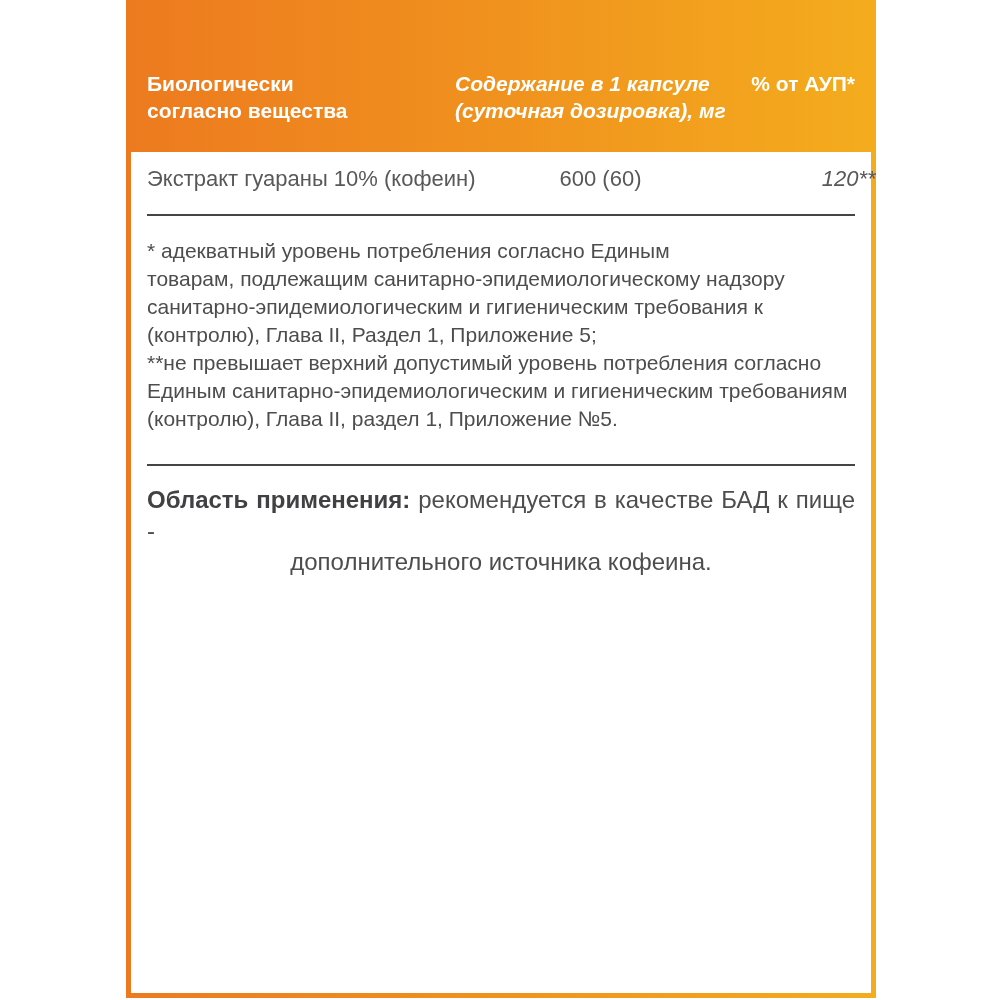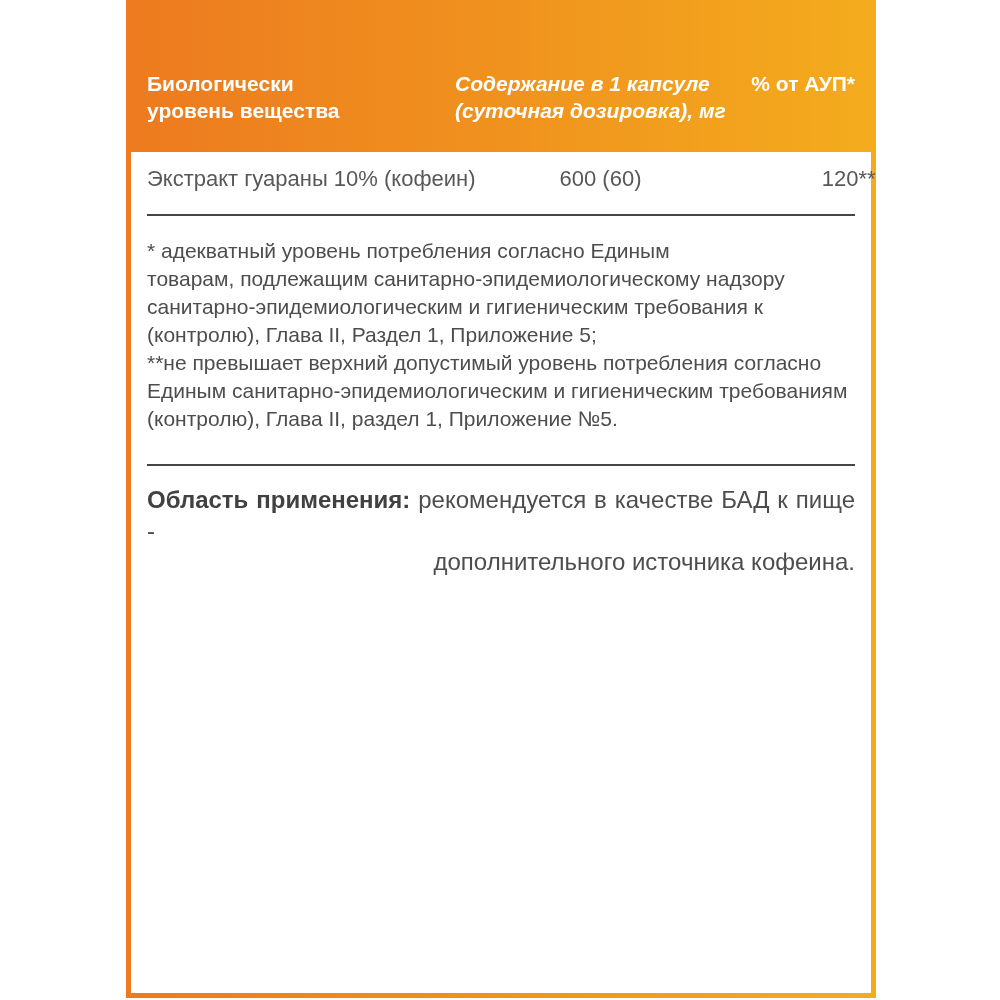--- a/index.html
+++ b/index.html
@@ -62,21 +62,21 @@
     left: 16px;
     right: 16px;
     top: 13px;
     display: flex;
     font-size: 22px;
     line-height: 27px;
     color: #58585a;
   }
   .rcol1 { flex: 1 1 auto; text-align: left; white-space: nowrap; }
   .rcol2 { width: 250px; flex: 0 0 auto; text-align: center; white-space: nowrap; }
-  .rcol3 { width: 150px; flex: 0 0 auto; text-align: right; white-space: nowrap; }
+  .rcol3 { width: 150px; flex: 0 0 auto; text-align: right; white-space: nowrap; font-style: italic; }
 
   .divider {
     position: absolute;
     left: 16px;
     right: 16px;
     height: 2px;
     background: #454547;
   }
   .divider-1 { top: 62px; }
   .divider-2 { top: 312px; }
@@ -102,32 +102,32 @@
     color: #4d4d4f;
   }
   .application-line1 {
     text-align: justify;
     text-align-last: justify;
   }
   .application-label {
     font-weight: bold;
     color: #414042;
   }
-  .application-line2 { text-align: right; }
+  .application-line2 { text-align: center; }
 </style>
 </head>
 <body>
 
 <div class="page">
   <div class="card">
 
     <div class="table-header">
       <div class="hcol1">
         <div>Биологически</div>
-        <div>уровень вещества</div>
+        <div>согласно вещества</div>
       </div>
       <div class="hcol2">
         <div>Содержание в 1 капсуле</div>
         <div>(суточная дозировка), мг</div>
       </div>
       <div class="hcol3">
         <div>% от АУП*</div>
       </div>
     </div>
 

